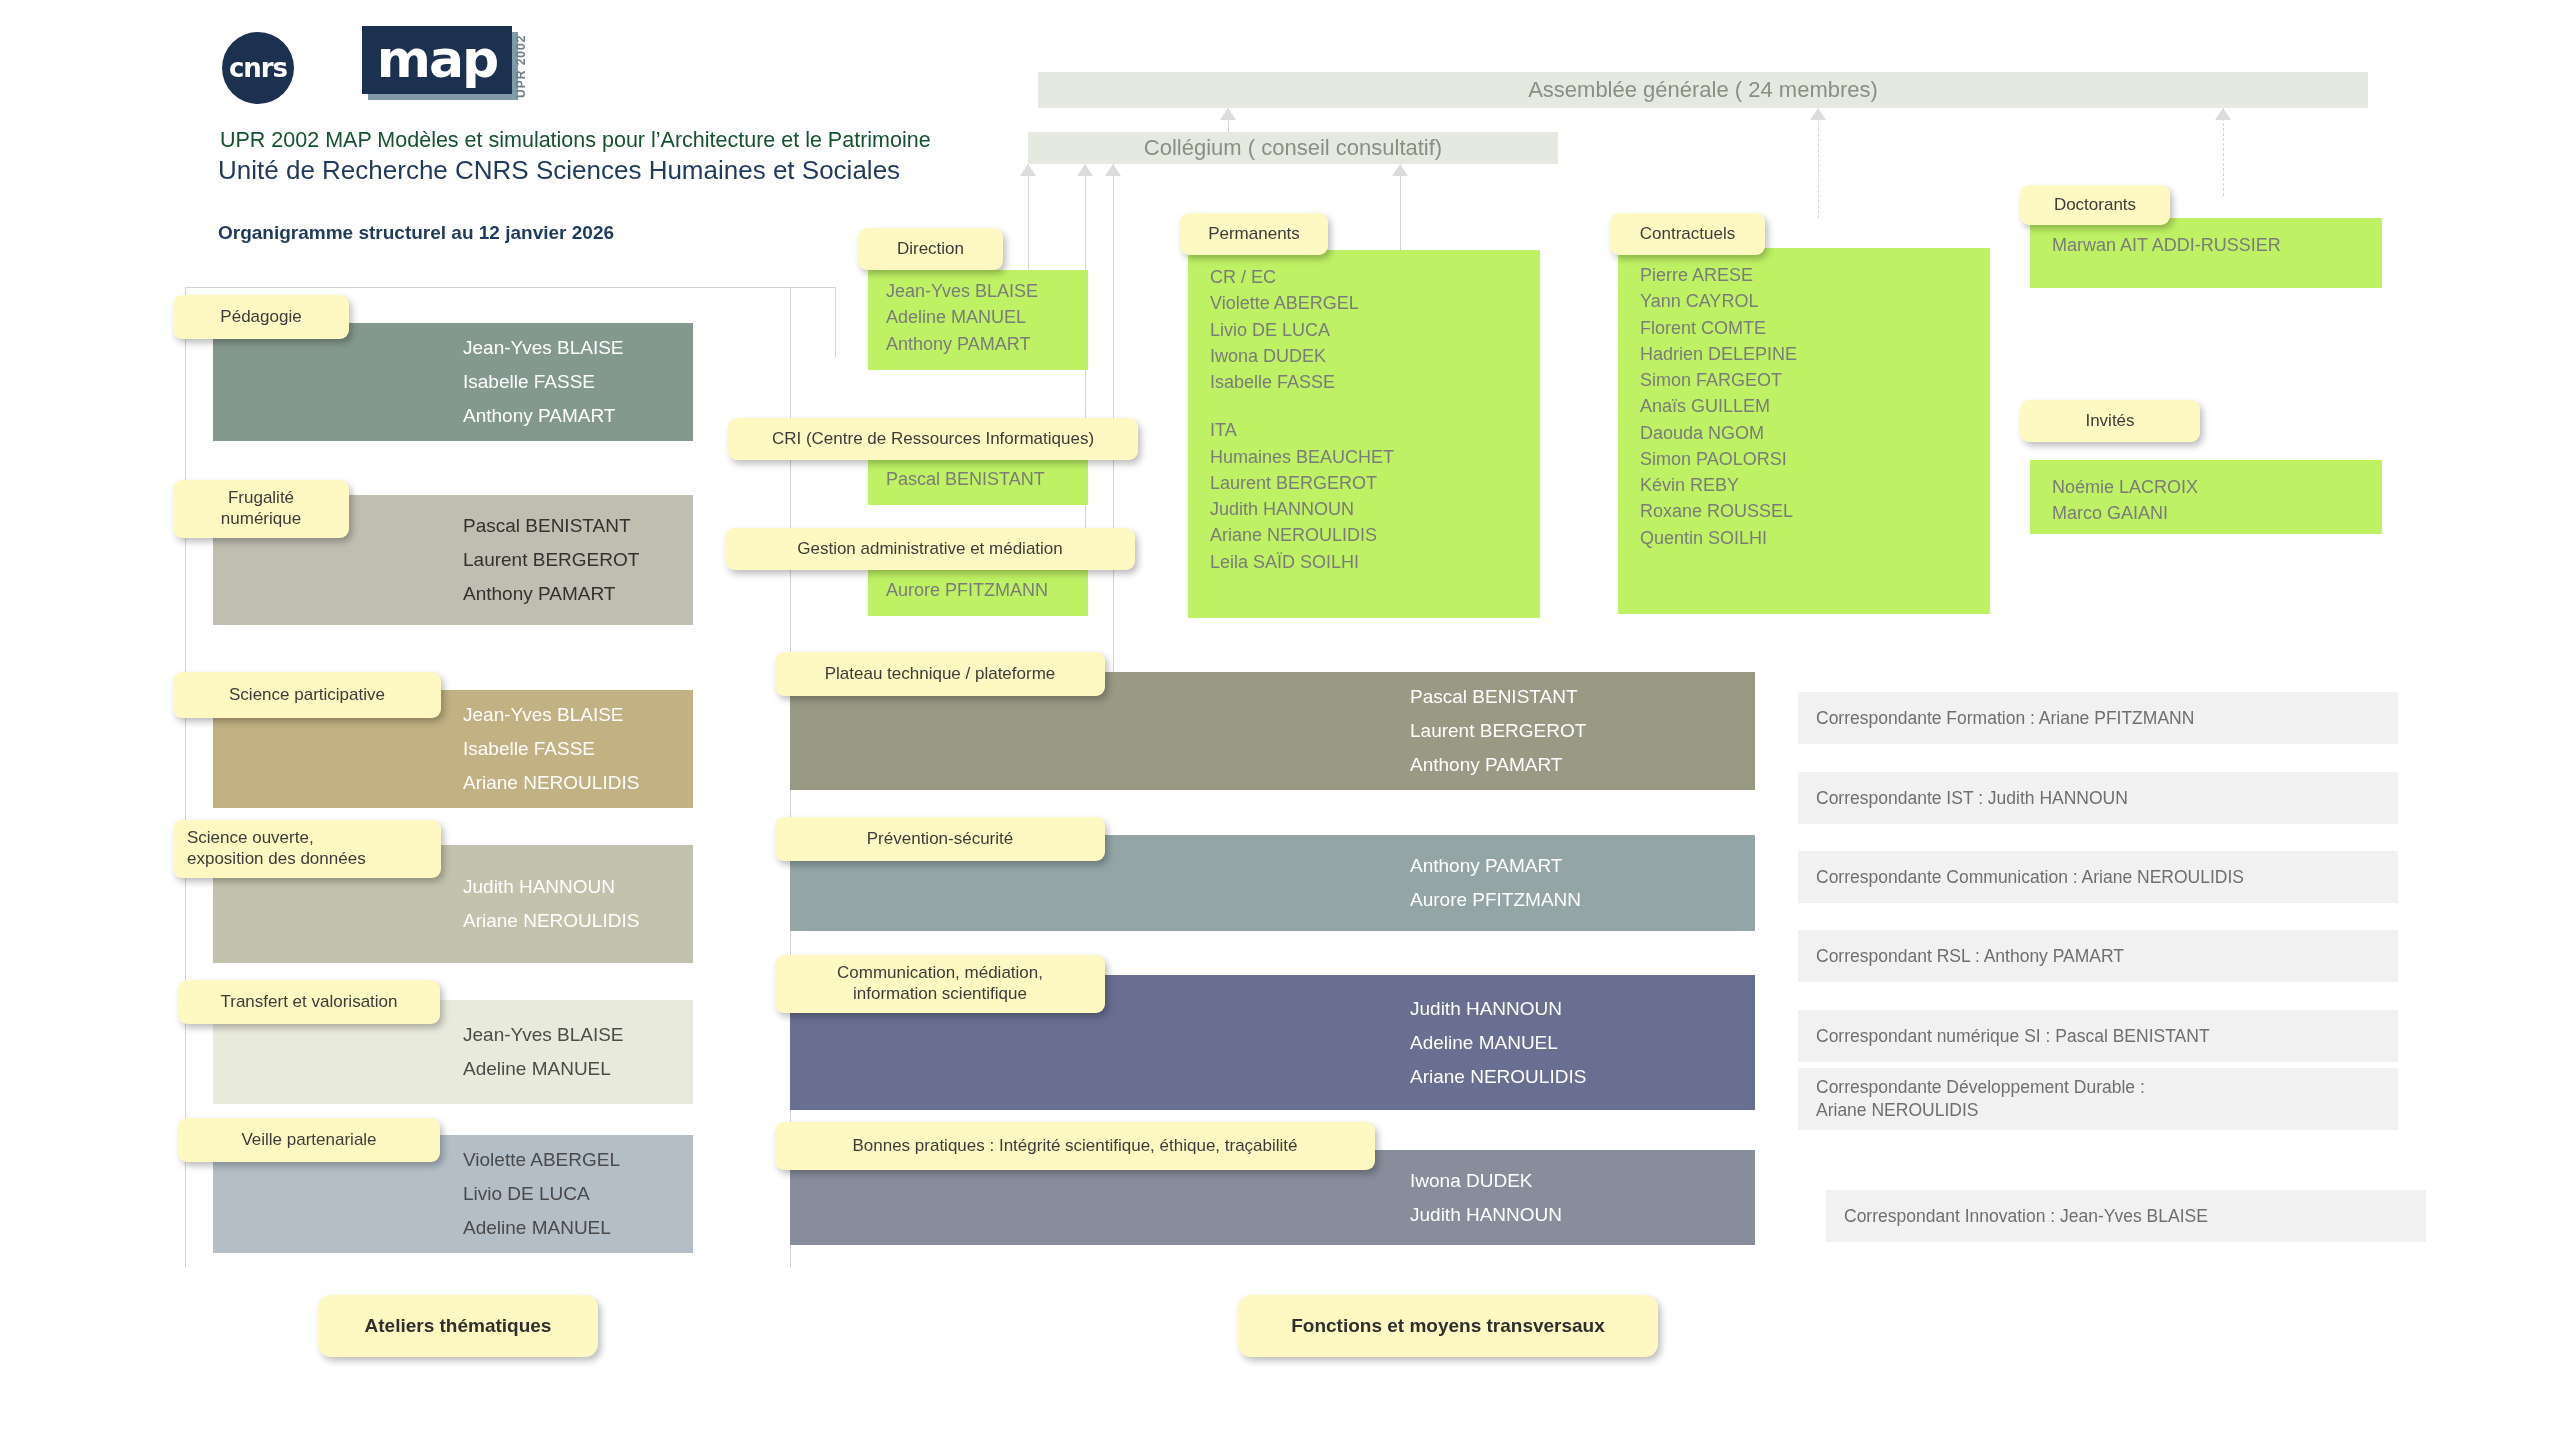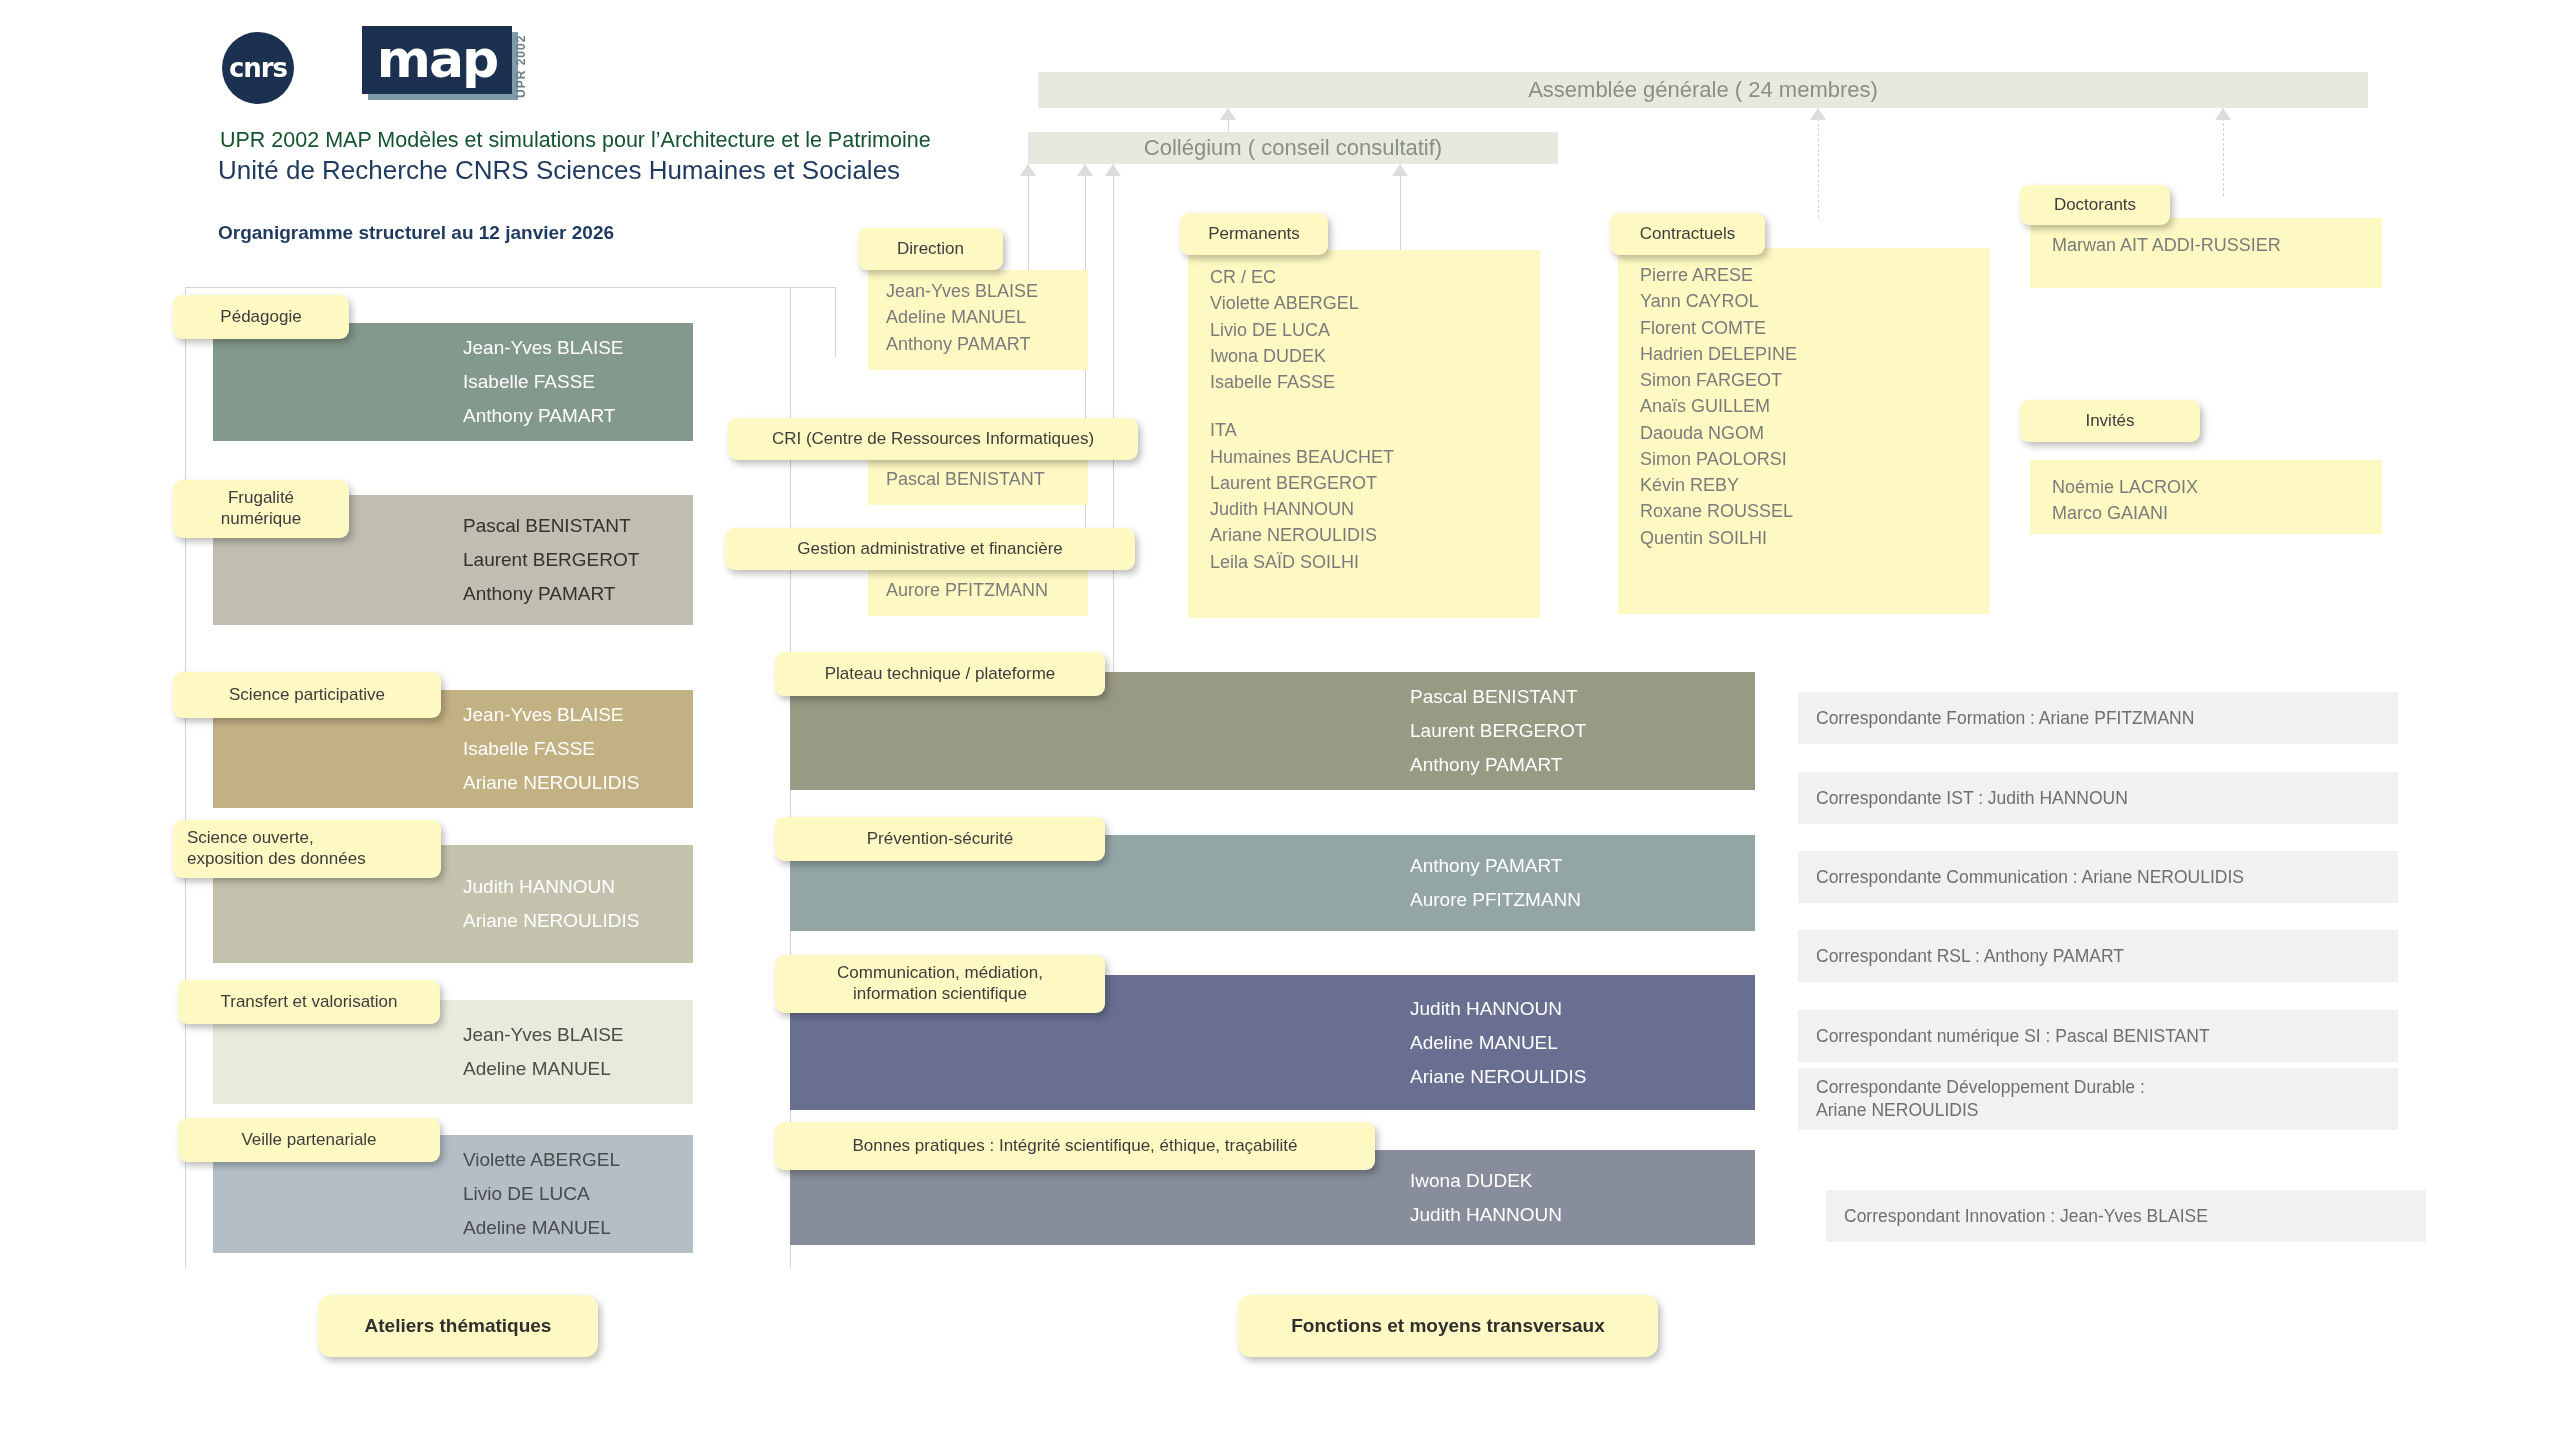--- a/index.html
+++ b/index.html
@@ -36,21 +36,21 @@
     display:flex;align-items:center;justify-content:center;
     text-align:center;line-height:1.22;padding:0 14px;box-sizing:border-box;
   }
   .chip.big{font-size:19px;font-weight:bold;border-radius:13px;color:#2f2f2f;}
 
   
   .banner{background:#e6e9e0;color:#8a8f82;font-size:22px;
     display:flex;align-items:center;justify-content:center;}
 
   
-  .panel{background:#fef9c3;color:#7b7b7b;font-size:18px;line-height:1.46;
+  .panel{background:#bef264;color:#7b7b7b;font-size:18px;line-height:1.46;
     box-sizing:border-box;}
   .panel .ln{white-space:nowrap;}
   .panel.pad{padding:14px 22px;}
 
   
   .band{box-sizing:border-box;display:flex;flex-direction:column;justify-content:center;}
   .band .nm{white-space:nowrap;}
 
   
   .corr{background:#f1f1f1;color:#6f6f6f;font-size:17.5px;box-sizing:border-box;
@@ -117,21 +117,21 @@
   <div class="abs panel" style="left:868px;top:457px;width:220px;height:48px;padding:9px 0 0 18px;">
     <div class="ln">Pascal BENISTANT</div>
   </div>
   <div class="abs chip" style="left:728px;top:418px;width:410px;height:42px;">CRI (Centre de Ressources Informatiques)</div>
 </div>
 
 <div>
   <div class="abs panel" style="left:868px;top:568px;width:220px;height:48px;padding:9px 0 0 18px;">
     <div class="ln">Aurore PFITZMANN</div>
   </div>
-  <div class="abs chip" style="left:725px;top:528px;width:410px;height:42px;">Gestion administrative et financière</div>
+  <div class="abs chip" style="left:725px;top:528px;width:410px;height:42px;">Gestion administrative et médiation</div>
 </div>
 
 <div>
   <div class="abs panel pad" style="left:1188px;top:250px;width:352px;height:368px;">
     <div class="ln">CR / EC</div>
     <div class="ln">Violette ABERGEL</div>
     <div class="ln">Livio DE LUCA</div>
     <div class="ln">Iwona DUDEK</div>
     <div class="ln">Isabelle FASSE</div>
     <div class="ln" style="height:22px;">&nbsp;</div>

